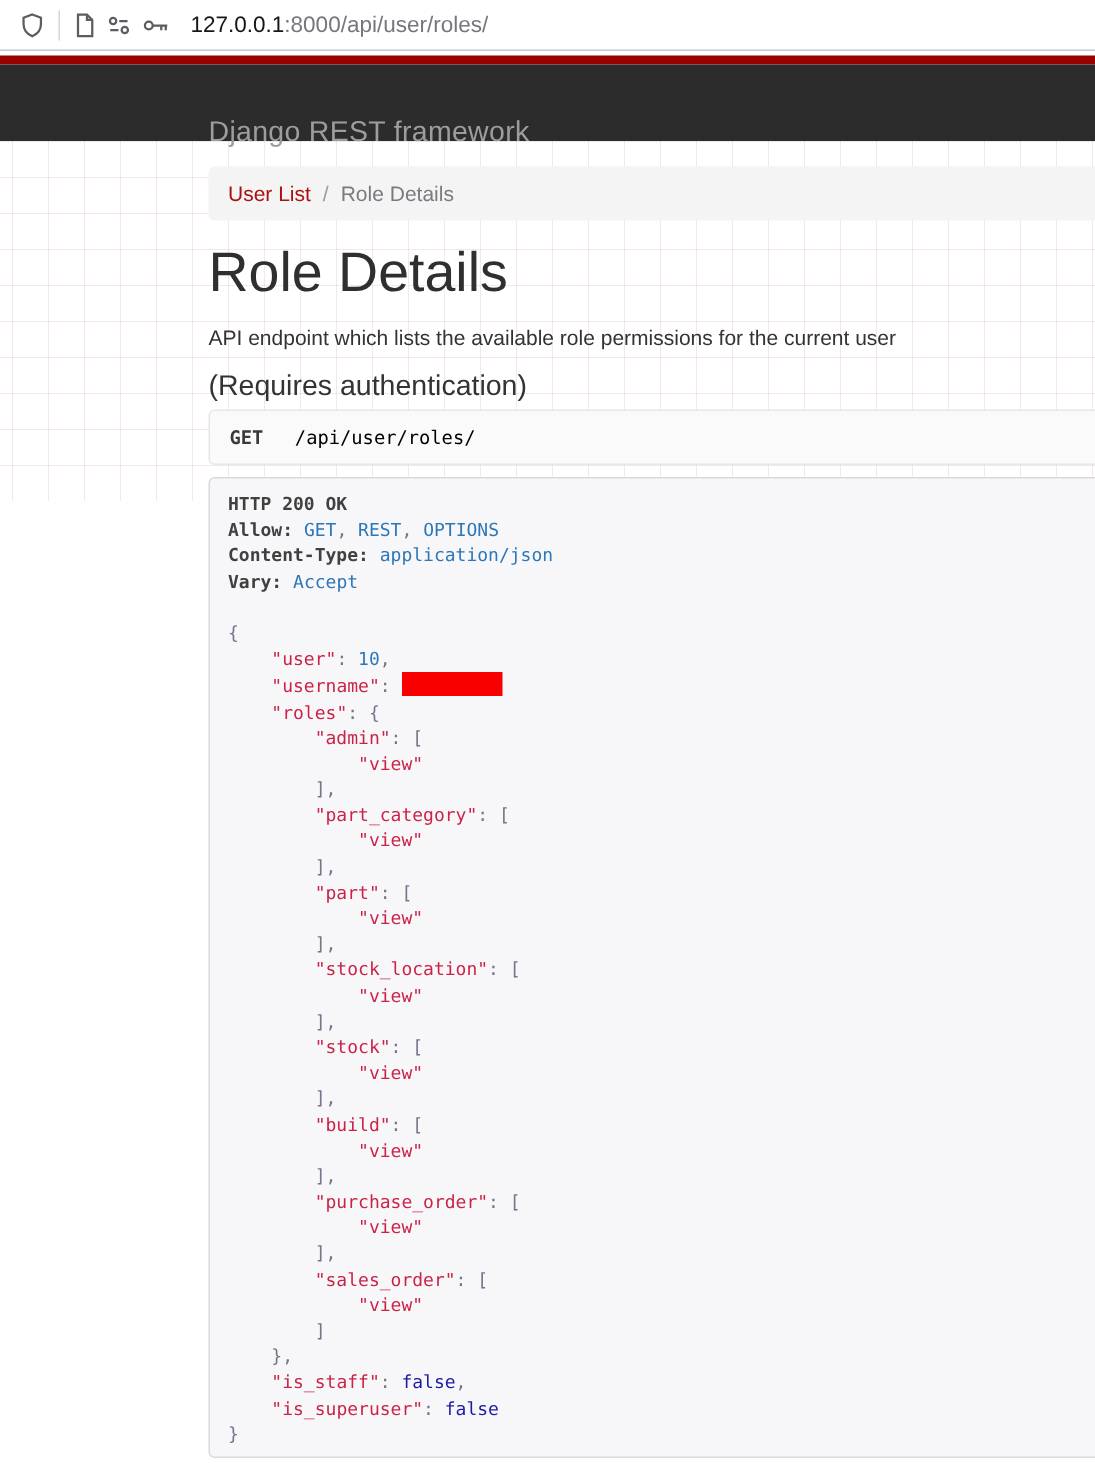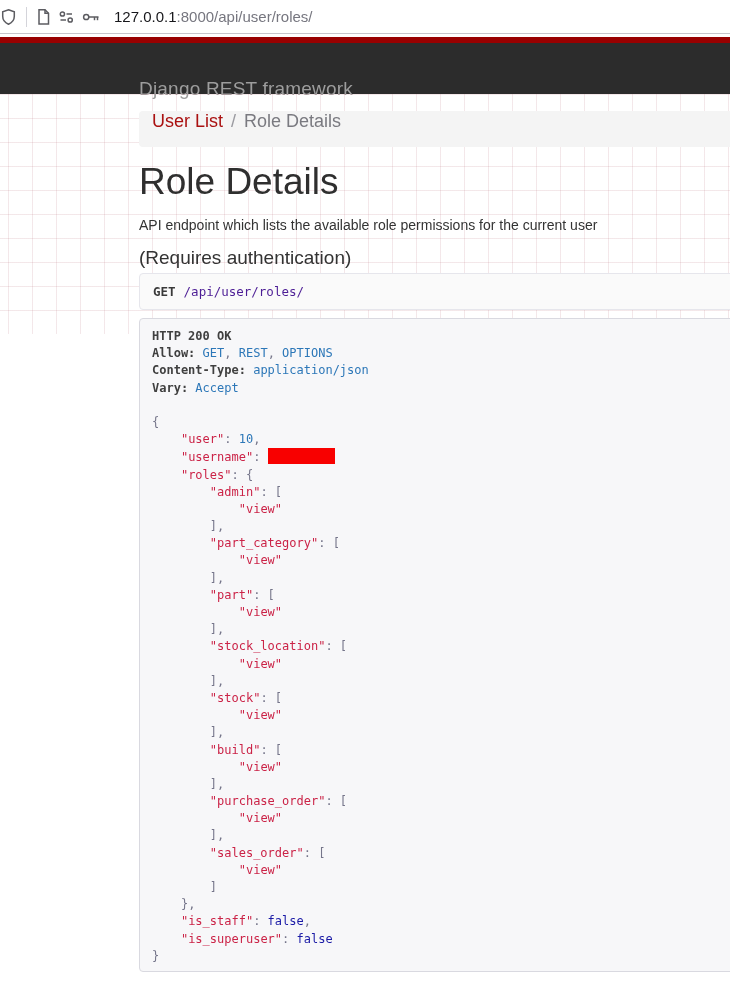--- a/index.html
+++ b/index.html
@@ -16,21 +16,21 @@
   html,body{background:#fff;}
   body{
     width:730px;height:986px;position:relative;overflow:hidden;
     font-family:"Liberation Sans", sans-serif;color:#333;
   }
 
   
   .browser-bar{
     position:absolute;top:0;left:0;width:730px;height:34px;
     background:#fff;border-bottom:1px solid #c6c6cc;
-    display:flex;align-items:center;
+    display:flex;align-items:center;padding-left:13px;
   }
   .browser-bar .icon{display:inline-flex;align-items:center;justify-content:center;height:20px;}
   .browser-bar svg{display:block;}
   .addr-divider{width:1px;height:20px;background:#d4d4da;margin:0 9px 0 9px;}
   .url{font-size:15px;margin-left:13px;white-space:nowrap;}
   .url .host{color:#17171b;}
   .url .rest{color:#76767f;}
 
   .chrome-spacer{position:absolute;top:35px;left:0;width:730px;height:2px;background:#fff;}
   .progress-bar{position:absolute;top:37px;left:0;width:730px;height:6px;background:var(--progress-red);}
@@ -49,41 +49,41 @@
       linear-gradient(to right, rgba(199,137,148,0.20) 1px, transparent 1px),
       linear-gradient(to bottom, rgba(199,137,148,0.20) 1px, transparent 1px);
     background-size:24px 24px;background-position:8px 0;
   }
 
   .z{position:absolute;z-index:1;}
 
   
   .breadcrumb{
     left:139px;right:0;top:111px;height:36px;background:#f4f4f4;
-    border-radius:4px 0 0 4px;display:flex;align-items:flex-start;
-    padding-left:13px;font-size:18px;
+    border-radius:4px 0 0 4px;display:flex;align-items:center;
+    padding-left:13px;font-size:14px;
   }
   .breadcrumb a{color:var(--accent-red);text-decoration:none;}
   .breadcrumb .sep{color:#9a9aa0;margin:0 8px;}
   .breadcrumb .current{color:#7a7a80;}
 
   
   .page-title{left:139px;top:162px;font-size:37px;font-weight:400;color:#2f2f2f;line-height:1.1;}
   .page-desc{left:139px;top:217px;font-size:14px;color:#333;}
   .auth-note{left:139px;top:247px;font-size:19px;color:#333;}
 
   
   .request-bar{
     left:139px;right:-2px;top:273px;height:37px;
     background:#fafafa;border:1px solid #e6e6ec;border-radius:4px 0 0 4px;
     display:flex;align-items:center;padding-left:13px;
     font-family:"DejaVu Sans Mono", monospace;font-size:12.5px;
   }
   .request-bar .method{color:#3a3a3a;font-weight:700;}
-  .request-bar .path{color:#4c1d95;margin-left:8px;}
+  .request-bar .path{color:#000000;margin-left:21px;}
 
   
   .response-block{
     left:139px;right:-2px;top:318px;height:654px;
     background:#f7f7f9;border:1px solid #d9d9e0;border-radius:4px 0 0 4px;
     padding:9px 12px;overflow:hidden;
   }
   pre.response{
     font-family:"DejaVu Sans Mono", monospace;font-size:12px;line-height:17.18px;
     color:#333;

